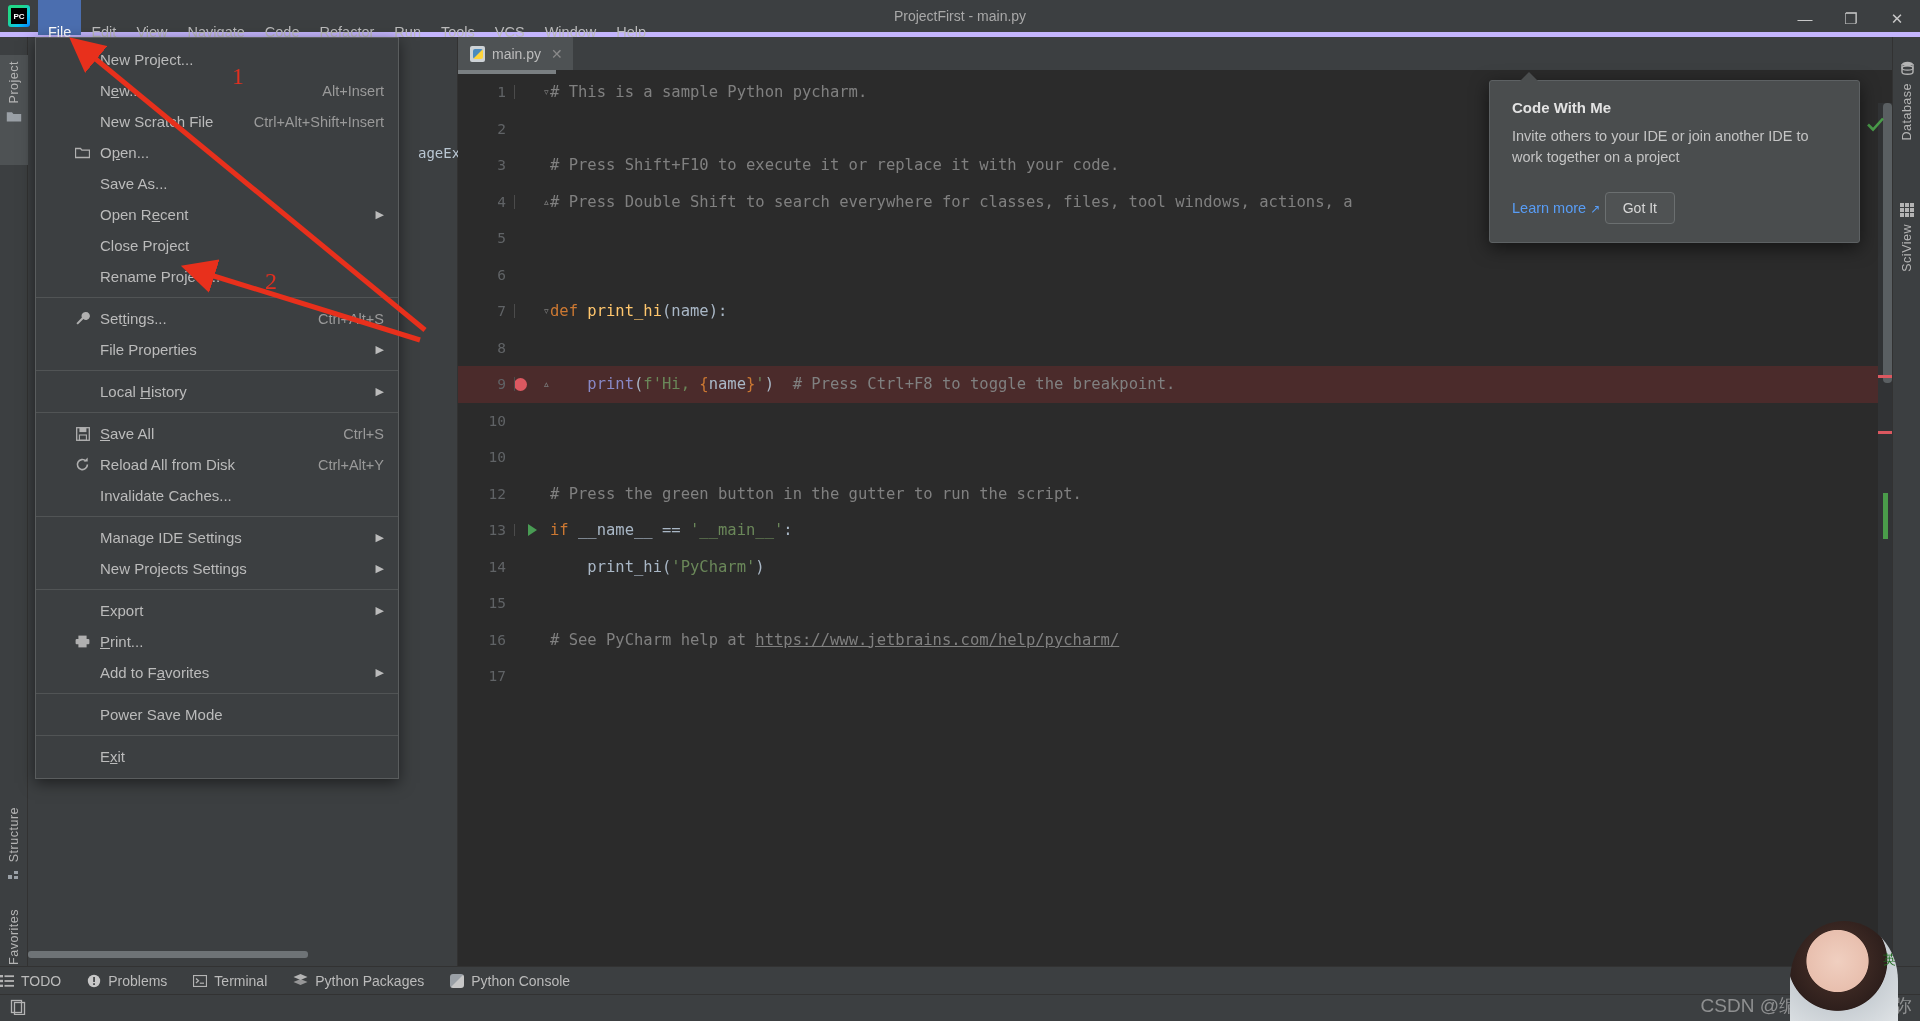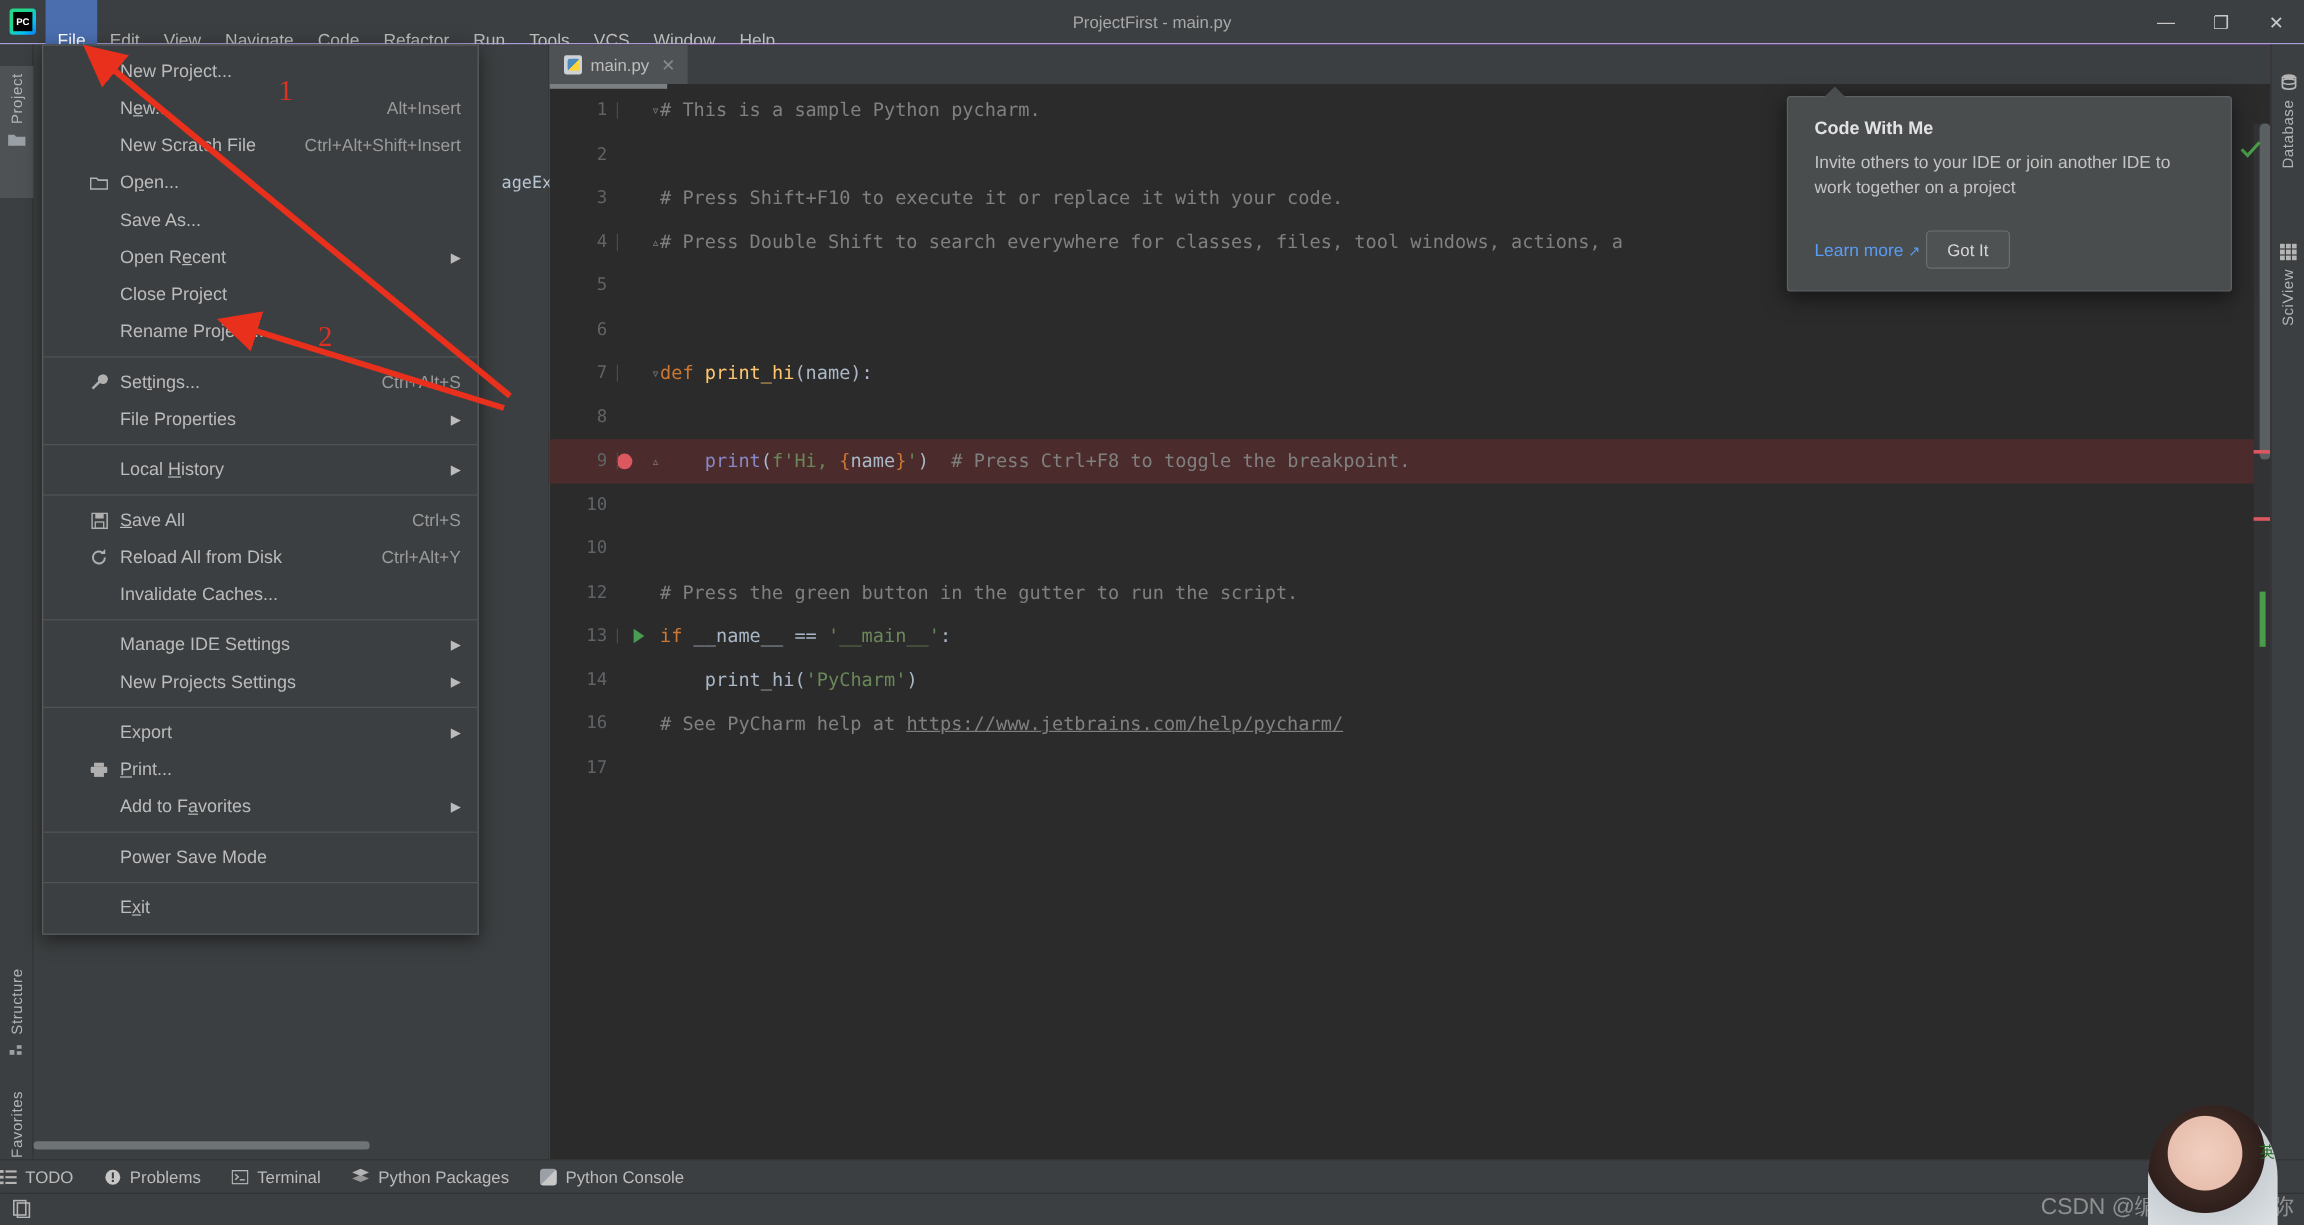--- a/index.html
+++ b/index.html
@@ -9,21 +9,21 @@
     font-family: "Liberation Sans", sans-serif;
     overflow: hidden;
     -webkit-font-smoothing: antialiased;
   }
   #app { position: relative; width: 1920px; height: 1021px; background: #3c3f41; }
 
   
   .titlebar {
     position: absolute; top: 0; left: 0; width: 1920px; height: 37px;
     background: #3c3f41; display: flex; align-items: center;
-    border-bottom: 1px solid #c4b5fd;
+    border-bottom: 5px solid #c4b5fd;
   }
   .pc-logo { width: 22px; height: 22px; margin-left: 8px; margin-right: 8px;
     border-radius: 3px; position: relative; overflow: hidden;
     background: linear-gradient(135deg,#21d789 0%,#21d789 35%,#07c3f2 70%,#087cfa 100%);
   }
   .pc-logo .inner { position:absolute; left:3px; top:3px; width:16px; height:16px;
     background:#000; display:flex; align-items:center; justify-content:center;
     color:#fff; font-size:8px; font-weight:bold; font-family:"Liberation Sans",sans-serif;}
   .menubar { display: flex; align-items: center; height: 100%; }
   .menu-item {
@@ -74,21 +74,21 @@
   .project-panel { position:absolute; left:28px; top:0; width:430px; height:929px;
     background:#3c3f41; border-right:1px solid #323232; }
   .project-head { height:33px; display:flex; align-items:center; padding-left:16px;
     color:#d6d6d6; font-size:14.5px; font-weight:bold; }
   .proj-head-icons { position:absolute; right:70px; top:0; height:33px;
     display:flex; align-items:center; gap:10px; color:#b4b4b4; }
   .proj-scroll { position:absolute; left:0; bottom:8px; width:380px; height:7px; }
   .proj-scroll .thumb { height:7px; width:280px; background:#6e7376; border-radius:3px; }
 
   
-  .editor-zone { position:absolute; left:458px; top:0; right:28px; height:929px; background:#d946ef; }
+  .editor-zone { position:absolute; left:458px; top:0; right:28px; height:929px; background:#ffffff; }
   .tabbar { height:33px; background:#3c3f41; display:flex; align-items:flex-end; }
   .ftab { height:33px; display:flex; align-items:center; gap:7px; padding:0 10px 0 12px;
     background:#4e5254; color:#bdbdbd; font-size:14px; }
   .ftab .py-ico2 { width:15px; height:16px; border-radius:2px; position:relative;
     background:#cdd2d6; }
   .ftab .py-ico2::after { content:''; position:absolute; left:3px; top:3px; width:10px; height:10px;
     border-radius:2px;
     background: linear-gradient(135deg,#4b8bbe 0%,#4b8bbe 48%,#ffd43b 52%,#ffd43b 100%); }
   .ftab .x { color:#8a8a8a; font-size:14px; margin-left:3px; }
 
@@ -434,20 +434,27 @@
               <div class="code-text"><span class="c-kw">if </span><span class="c-text">__name__ </span><span class="c-text">== </span><span class="c-str">'__main__'</span><span class="c-text">:</span></div>
             </div>
             <div class="crow">
               <div class="lineno">14</div>
               <div class="gutter">
                 <span class="gutter-line" style="right: 0px; background: rgb(75, 75, 75);"></span>
               </div>
               <div class="code-text"><span class="c-text">    </span><span class="c-text">print_hi</span><span class="c-text">(</span><span class="c-str">'PyCharm'</span><span class="c-text">)</span></div>
             </div>
             <div class="crow">
+              <div class="lineno">15</div>
+              <div class="gutter">
+                <span class="gutter-line" style="right: 0px; background: rgb(75, 75, 75);"></span>
+              </div>
+              <div class="code-text"></div>
+            </div>
+            <div class="crow">
               <div class="lineno">16</div>
               <div class="gutter">
                 <span class="gutter-line" style="right: 0px; background: rgb(75, 75, 75);"></span>
               </div>
               <div class="code-text"><span class="c-comment"># See PyCharm help at </span><span class="c-link">https://www.jetbrains.com/help/pycharm/</span></div>
             </div>
             <div class="crow">
               <div class="lineno">17</div>
               <div class="gutter">
                 <span class="gutter-line" style="right: 0px; background: rgb(75, 75, 75);"></span>

